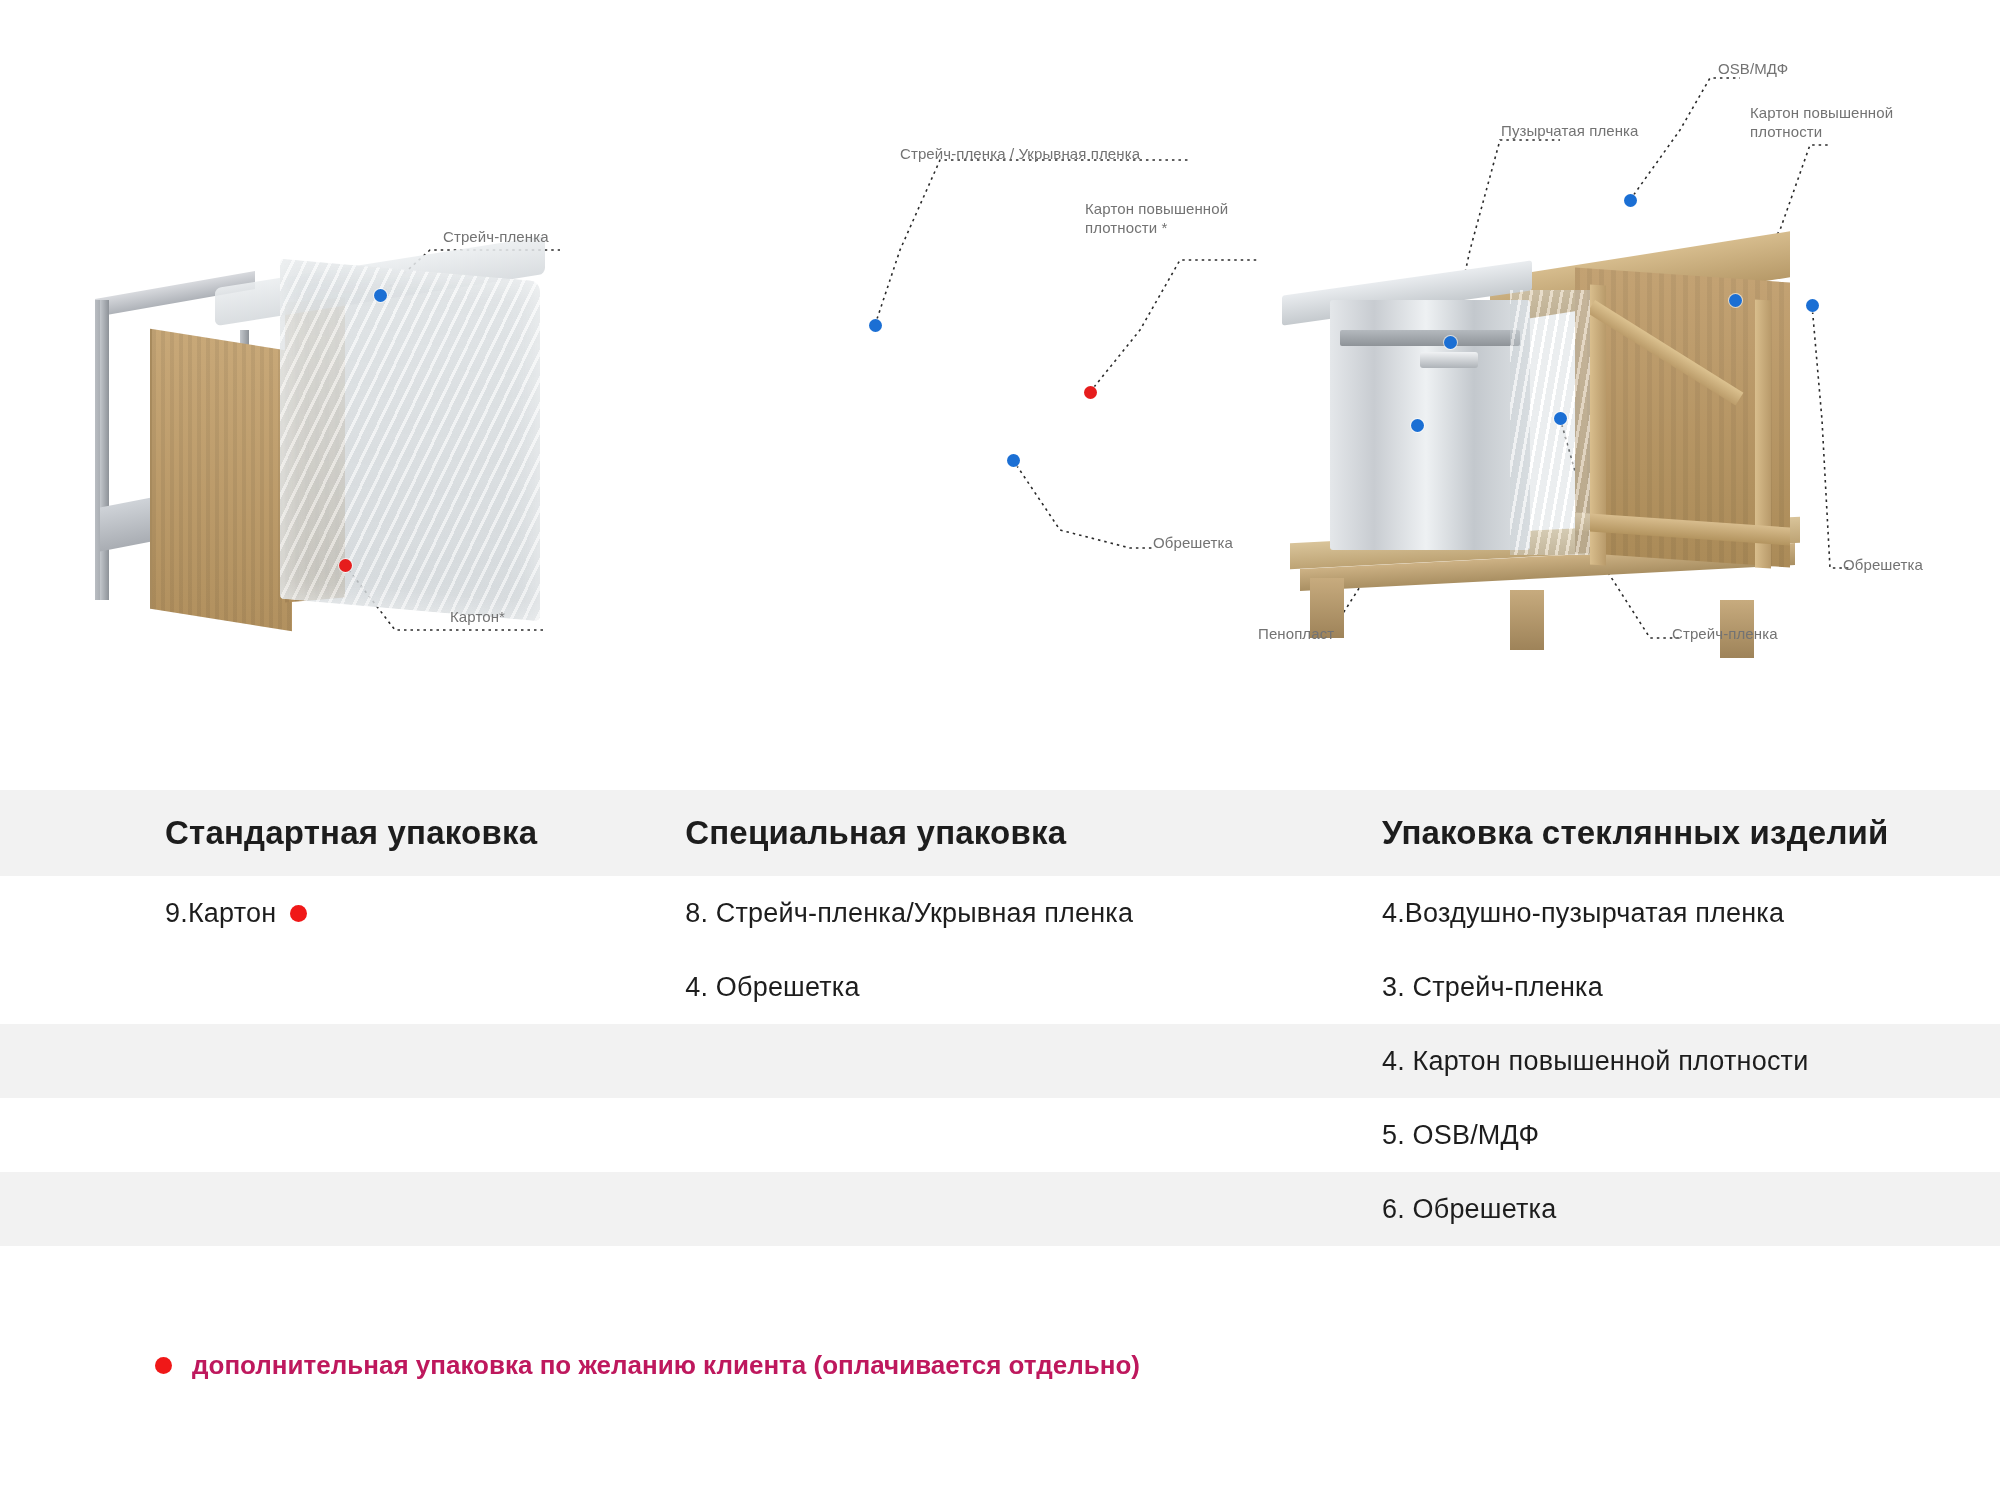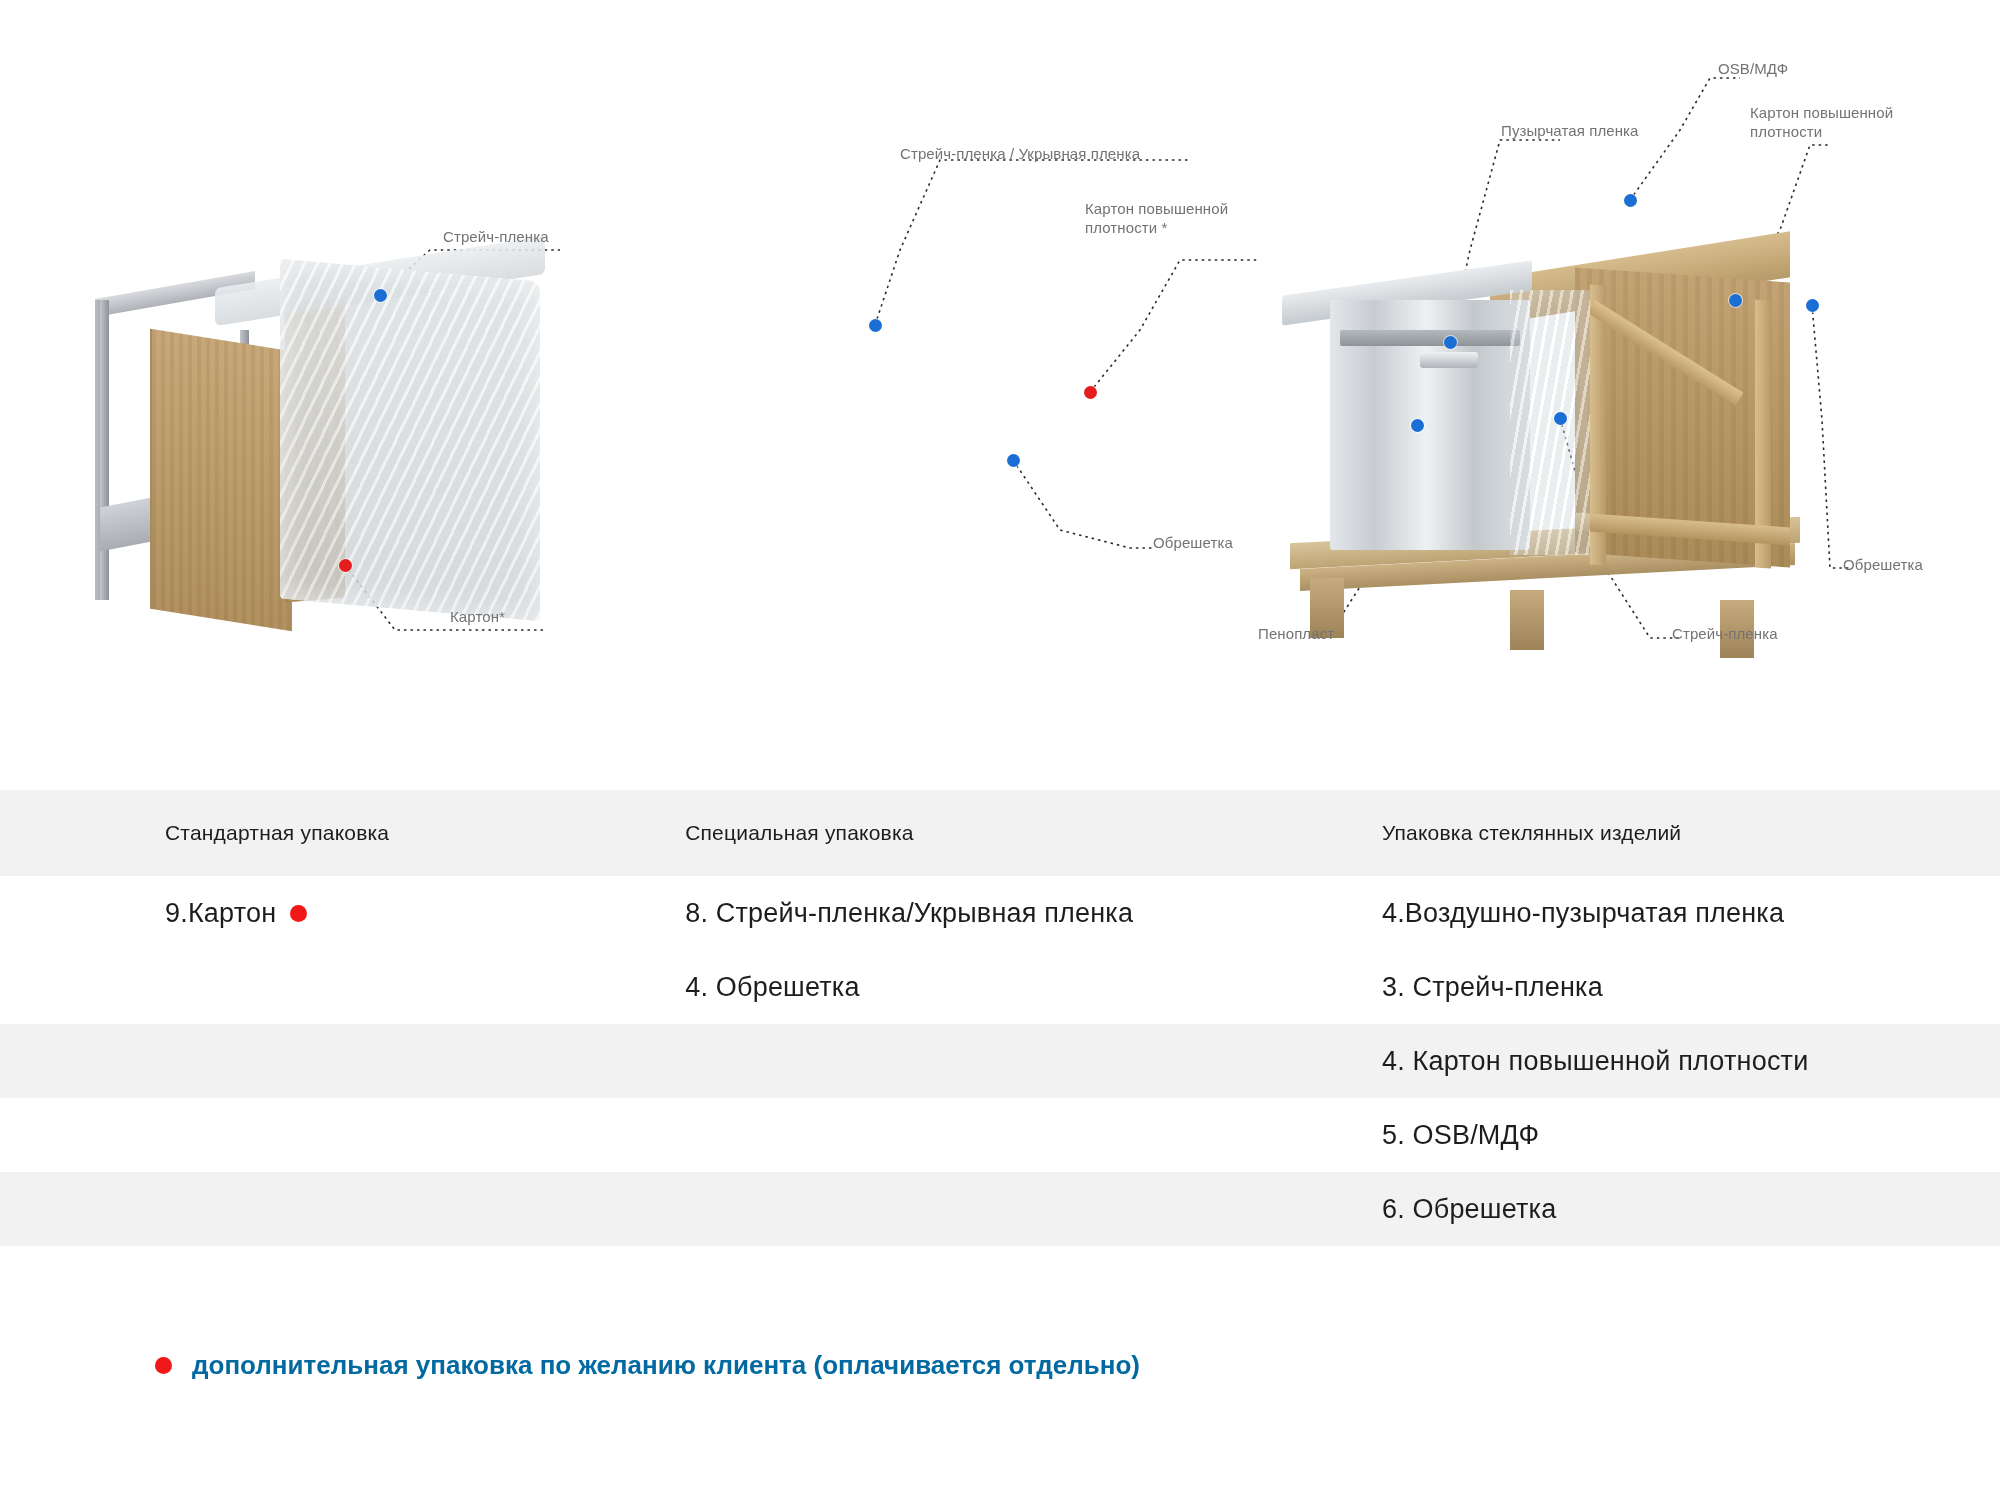--- a/index.html
+++ b/index.html
@@ -206,22 +206,22 @@
     display: flex;
     align-items: center;
     gap: 14px;
   }
   .c1 { width: 510px; margin-left: 155px; }
   .c2 { width: 690px; }
   .c3 { width: 620px; }
 
   .row.head { height: 86px; }
   .row.head .cell {
-    font-size: 21px;
-    font-weight: normal;
+    font-size: 33px;
+    font-weight: bold;
   }
 
   .inline-dot {
     width: 17px; height: 17px;
     border-radius: 50%;
     background: #f01818;
     display: inline-block;
     flex: 0 0 auto;
   }
 
@@ -239,21 +239,21 @@
     width: 17px; height: 17px;
     border-radius: 50%;
     background: #f01818;
     margin-left: 155px;
     margin-right: 20px;
     flex: 0 0 auto;
   }
   .footnote .ftext {
     font-size: 26px;
     font-weight: bold;
-    color: #0369a1;
+    color: #be185d;
   }
 </style>
 </head>
 <body>
 
 <div class="diagrams">
 
   <svg class="leaders" viewBox="0 0 2000 790">
 
     <polyline points="380,295 430,250 560,250" fill="none" stroke="#2b2b2b" stroke-width="1.6" stroke-dasharray="2.5 4"></polyline>

